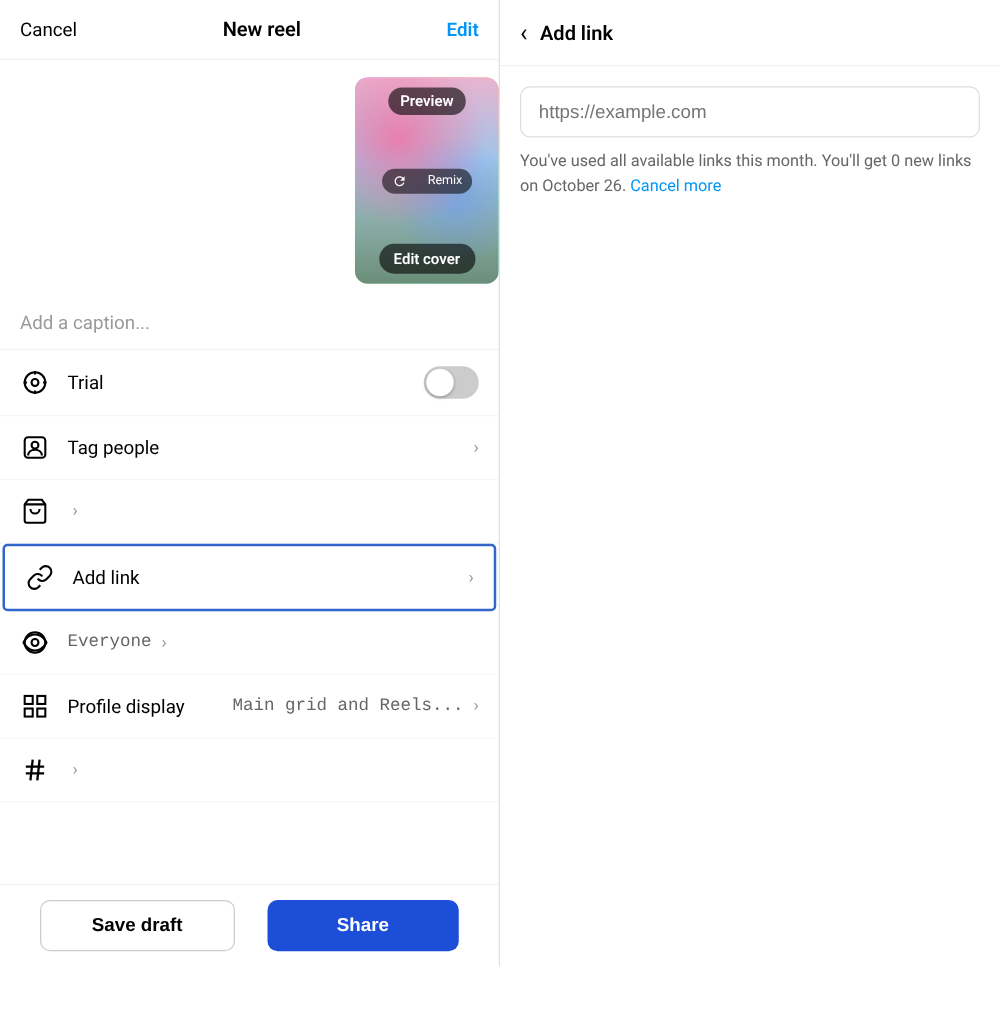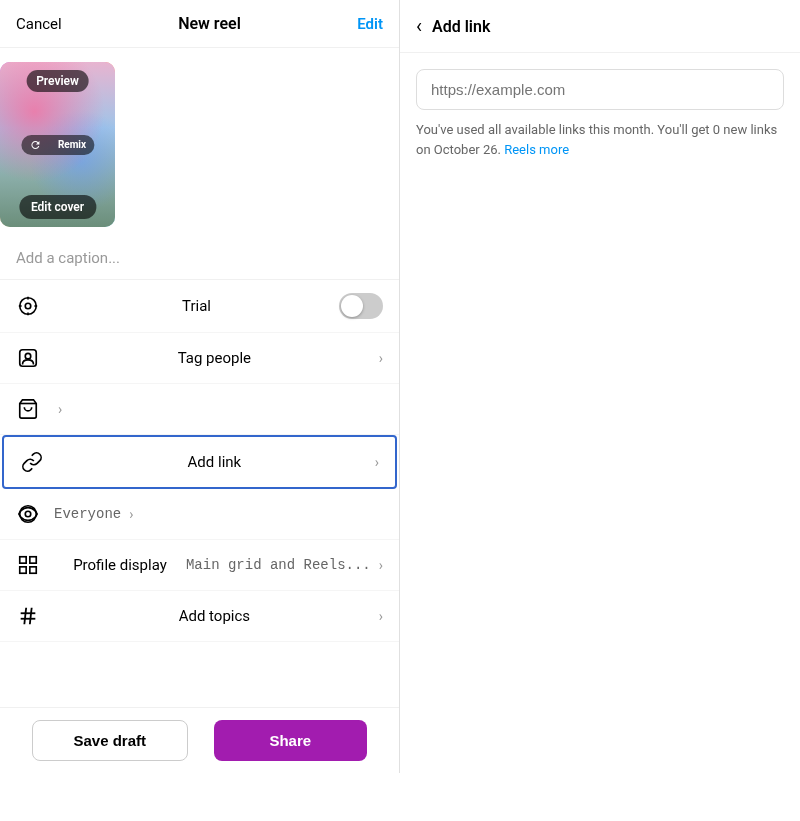--- a/index.html
+++ b/index.html
@@ -46,21 +46,21 @@
     .left-header-edit {
       font-size: 15px;
       color: #0095f6;
       font-weight: 600;
       cursor: pointer;
       text-align: right;
     }
 
     .video-preview-container {
       display: flex;
-      justify-content: flex-start;
+      justify-content: flex-end;
       padding: 14px 0 10px 0;
     }
 
     .video-thumb {
       width: 115px;
       height: 165px;
       border-radius: 10px;
       background: linear-gradient(135deg, #c471ed, #f7797d, #fda085, #84fab0, #8fd3f4);
       position: relative;
       overflow: hidden;
@@ -91,21 +91,21 @@
     }
 
     .remix-badge {
       position: absolute;
       top: 50%;
       left: 50%;
       transform: translate(-50%, -50%);
       background: rgba(0,0,0,0.55);
       color: #fff;
       font-size: 10px;
-      font-weight: 700;
+      font-weight: 400;
       padding: 4px 8px;
       border-radius: 12px;
       display: flex;
       align-items: center;
       gap: 17px;
       white-space: nowrap;
     }
 
     .edit-cover-badge {
       position: absolute;
@@ -157,21 +157,20 @@
       align-items: center;
       justify-content: center;
       font-size: 18px;
       flex-shrink: 0;
     }
 
     .menu-label {
       font-size: 15px;
       color: #000;
       flex: 1;
-      text-align: center;
     }
 
     .menu-value {
       font-size: 14px;
       color: #666;
       margin-right: 4px;
       font-family: Liberation Mono, monospace;
     }
 
     .menu-toggle {
@@ -217,21 +216,21 @@
       font-weight: 600;
       color: #000;
       cursor: pointer;
     }
 
     .btn-share {
       flex: 1;
       padding: 11px;
       border: none;
       border-radius: 8px;
-      background: #a21caf;
+      background: #1d4ed8;
       font-size: 15px;
       font-weight: 600;
       color: #fff;
       cursor: pointer;
     }
 
     
     .right-panel {
       width: 400px;
       height: 821px;
@@ -404,21 +403,20 @@
 
     <div class="menu-item">
       <div class="menu-icon">
         <svg class="icon-svg" viewBox="0 0 24 24" fill="none" stroke="#000" stroke-width="2">
             <line x1="4" y1="9" x2="20" y2="9"></line>
             <line x1="4" y1="15" x2="20" y2="15"></line>
             <line x1="10" y1="3" x2="8" y2="21"></line>
             <line x1="16" y1="3" x2="14" y2="21"></line>
           </svg>
       </div>
-      <span class="menu-label">Add topics</span>
       <span class="chevron">›</span>
     </div>
 
   </div>
 
   <div class="bottom-buttons">
     <button class="btn-save-draft">Save draft</button>
     <button class="btn-share">Share</button>
   </div>
 </div>
@@ -427,16 +425,16 @@
 
   <div class="right-header">
     <span class="right-back-btn">‹</span>
     <span class="right-header-title">Add link</span>
   </div>
 
   <div class="right-content">
     <input class="link-input" type="text" placeholder="https://example.com" style="">
     <p class="link-note">
       <span>You've used all available links this month. You'll get 0 new links on October 26.</span>
-      <span class="link-note-highlight">Reels more</span>
+      <span class="link-note-highlight">Cancel more</span>
     </p>
   </div>
 </div>
 
 </body></html>

